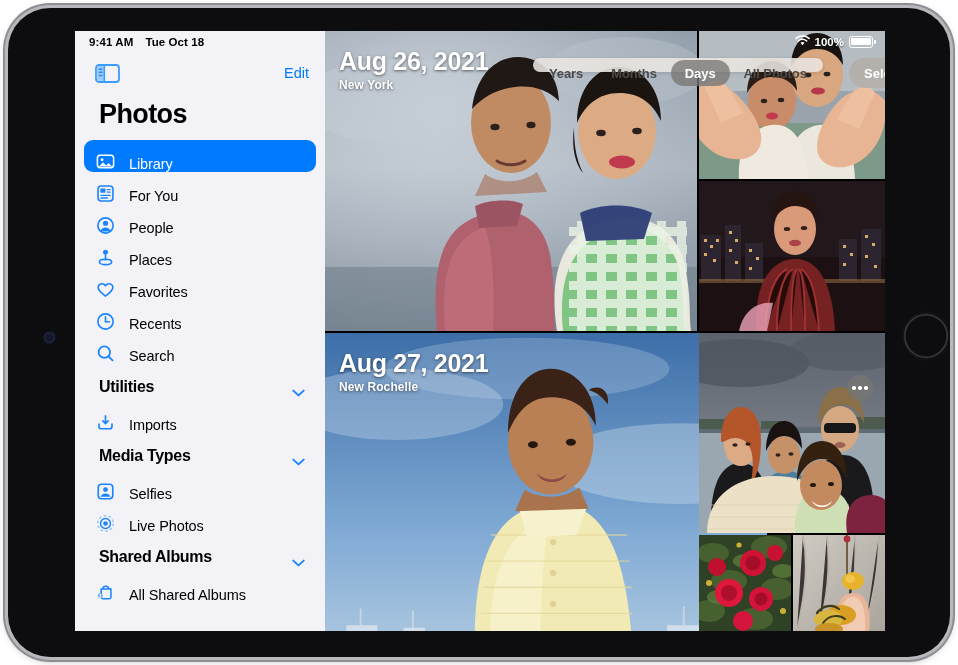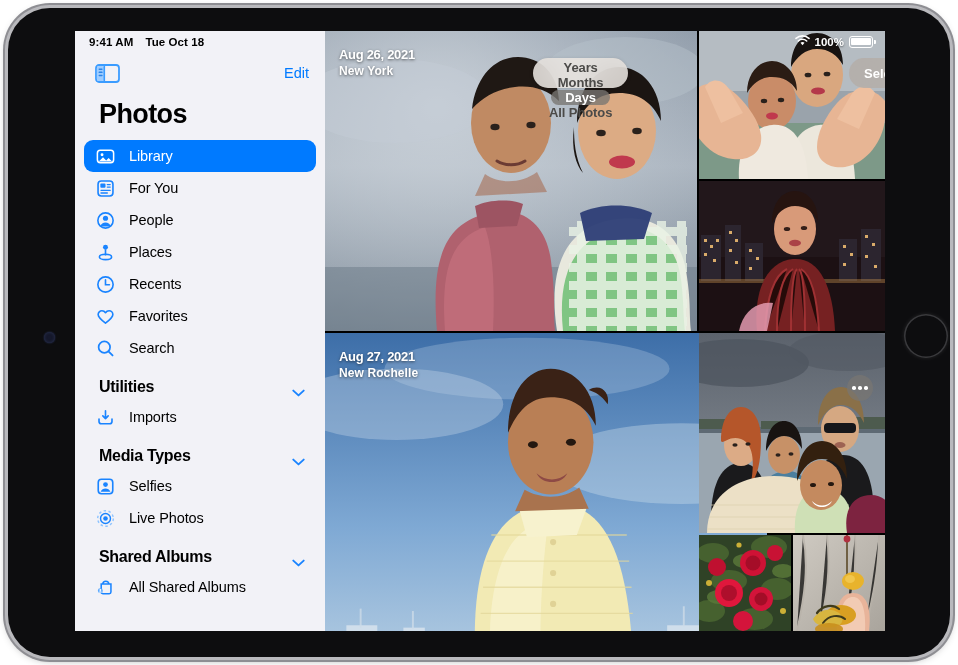--- a/index.html
+++ b/index.html
@@ -34,50 +34,50 @@
 
   #sidebar-top{ height:40px; display:flex; align-items:center;
                 justify-content:space-between; padding:0 16px 0 20px; }
   #sidebar-toggle{ width:25px; height:19px; position:relative; }
   #edit-btn{ font-size:14.5px; color:#007aff; font-weight:400; cursor:pointer; }
 
   #photos-title{ font-size:27px; font-weight:700; color:#000; padding:6px 0 10px 24px;
                  letter-spacing:-.6px; }
 
   .nav-list{ padding:0 9px; }
-  .nav-item{ display:flex; align-items:center; height:32px; border-radius:9px;
+  .nav-item{ display:flex; align-items:flex-end; height:32px; border-radius:9px;
              padding:0 0 0 11px; margin-bottom:0; gap:13px; cursor:pointer; }
   .nav-item.active{ background:#007aff; }
   .nav-item .nav-label{ font-size:14.5px; color:#000; letter-spacing:-.1px; }
   .nav-item.active .nav-label{ color:#fff; }
   .ico{ width:21px; height:21px; flex:0 0 21px; display:block; }
 
   .section-head{ display:flex; align-items:center; justify-content:space-between;
                  padding:14px 20px 5px 24px; cursor:pointer; }
   .section-head .sh-title{ font-size:16px; font-weight:700; color:#000; letter-spacing:-.3px; }
   .chev{ width:13px; height:8px; }
 
   
   #content{ position:absolute; left:250px; top:0; width:560px; height:600px;
             background:#000; overflow:hidden; }
 
   .day-group{ position:absolute; left:0; width:560px; overflow:hidden; }
   .day-head{ position:absolute; left:14px; top:16px; z-index:6;
              text-shadow:0 1px 3px rgba(0,0,0,.55); pointer-events:none; }
-  .day-date{ font-size:13px; font-weight:700; color:#fff; letter-spacing:-.3px; }
+  .day-date{ font-size:25px; font-weight:700; color:#fff; letter-spacing:-.3px; }
   .day-loc{ font-size:12px; font-weight:600; color:#fff; margin-top:2px; letter-spacing:.1px; }
 
   .tile{ position:absolute; overflow:hidden; background:#3a3a3c; }
   .tile .ph{ position:absolute; inset:0; }
 
   
-  #seg-wrap{ position:absolute; left:208px; top:27px; height:30px; z-index:20;
+  #seg-wrap{ position:absolute; left:208px; top:27px; height:14px; z-index:20;
              background:rgba(235,231,226,.86); border-radius:15px;
-             display:flex; align-items:center; padding:2px;
-             backdrop-filter:blur(14px); box-shadow:0 1px 4px rgba(0,0,0,.14);flex-direction:column; }
+             display:flex; align-items:flex-start; padding:2px;
+             backdrop-filter:blur(14px); box-shadow:0 1px 4px rgba(0,0,0,.14); }
   .seg{ height:26px; padding:0 14px; display:flex; align-items:center;
         font-size:13px; font-weight:600; color:#4b4a48; border-radius:13px; cursor:pointer;
         letter-spacing:-.1px; }
   .seg.sel{ background:rgba(120,118,114,.78); color:#fff; }
 
   #select-btn{ position:absolute; left:524px; top:27px; height:30px; padding:0 15px;
                display:flex; align-items:center; z-index:20;
                background:rgba(180,172,166,.80); border-radius:15px;
                font-size:13px; font-weight:600; color:#fff; cursor:pointer;
                backdrop-filter:blur(14px); }
@@ -174,34 +174,34 @@
               <line x1="11" y1="7.6" x2="11" y2="14.2" stroke="#1a84ff" stroke-width="1.7"></line>
               <ellipse cx="11" cy="15.6" rx="6.4" ry="2.8" fill="none" stroke="#1a84ff" stroke-width="1.7"></ellipse>
             </svg>
           </span>
           <span class="nav-label">Places</span>
         </div>
 
         <div class="nav-item">
           <span class="ico">
             <svg viewBox="0 0 22 22" width="21" height="21">
+              <path d="M11 18C6.4 14.6 3.3 12.2 3.3 9c0-2.3 1.8-4 4-4 1.5 0 2.9.8 3.7 2 .8-1.2 2.2-2 3.7-2 2.2 0 4 1.7 4 4 0 3.2-3.1 5.6-7.7 9z" fill="none" stroke="#1a84ff" stroke-width="1.7" stroke-linejoin="round"></path>
+            </svg>
+          </span>
+          <span class="nav-label">Favorites</span>
+        </div>
+
+        <div class="nav-item">
+          <span class="ico">
+            <svg viewBox="0 0 22 22" width="21" height="21">
               <circle cx="11" cy="11" r="8" fill="none" stroke="#1a84ff" stroke-width="1.7"></circle>
               <path d="M11 6.2v5h4.1" fill="none" stroke="#1a84ff" stroke-width="1.7" stroke-linecap="round"></path>
             </svg>
           </span>
           <span class="nav-label">Recents</span>
-        </div>
-
-        <div class="nav-item">
-          <span class="ico">
-            <svg viewBox="0 0 22 22" width="21" height="21">
-              <path d="M11 18C6.4 14.6 3.3 12.2 3.3 9c0-2.3 1.8-4 4-4 1.5 0 2.9.8 3.7 2 .8-1.2 2.2-2 3.7-2 2.2 0 4 1.7 4 4 0 3.2-3.1 5.6-7.7 9z" fill="none" stroke="#1a84ff" stroke-width="1.7" stroke-linejoin="round"></path>
-            </svg>
-          </span>
-          <span class="nav-label">Favorites</span>
         </div>
 
         <div class="nav-item">
           <span class="ico">
             <svg viewBox="0 0 22 22" width="21" height="21">
               <circle cx="9.8" cy="9.6" r="6" fill="none" stroke="#1a84ff" stroke-width="1.8"></circle>
               <line x1="14.1" y1="14" x2="18.4" y2="18.3" stroke="#1a84ff" stroke-width="1.9" stroke-linecap="round"></line>
             </svg>
           </span>
           <span class="nav-label">Search</span>

